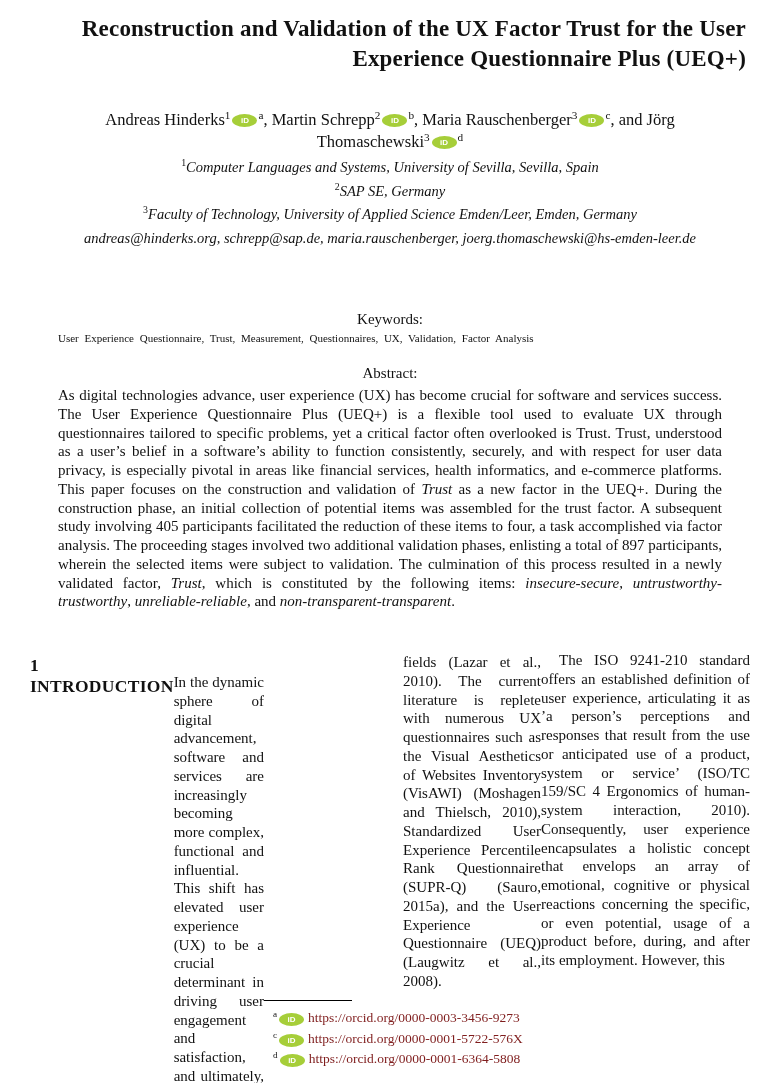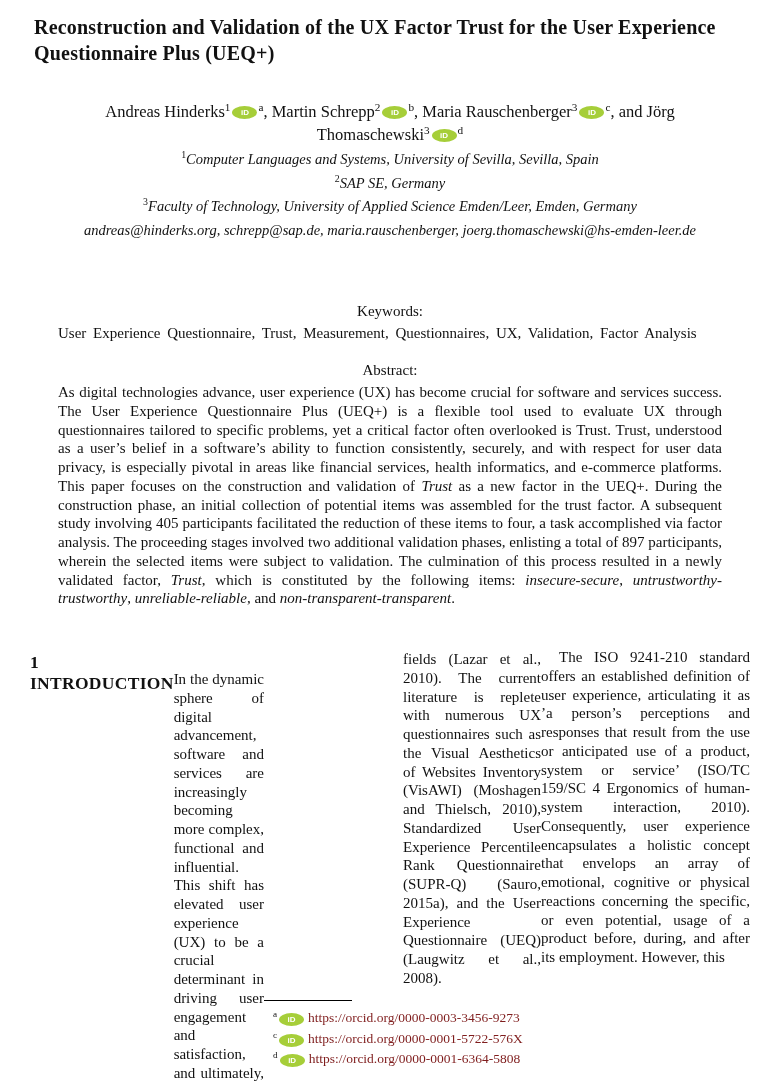--- a/index.html
+++ b/index.html
@@ -5,21 +5,21 @@
   html,body{margin:0;padding:0;background:#e8e8e8;}
   .page{
     width:780px;height:1083px;box-sizing:border-box;background:#ffffff;
     color:#111;font-family:"Liberation Serif","DejaVu Serif",serif;
     padding:8px 30px 12px 30px;display:flex;flex-direction:column;
     margin:0 auto;overflow:hidden;
   }
   .it{font-style:italic;}
   
   .title{
-    font-size:20px;font-weight:bold;text-align:left;line-height:1.32;
+    font-size:23px;font-weight:bold;text-align:right;line-height:1.32;
     max-width:712px;margin:6px auto 0 auto;letter-spacing:.2px;
   }
   .authors{
     font-size:16.5px;text-align:center;max-width:660px;margin:34px auto 0 auto;
     line-height:1.38;
   }
   sup{font-size:68%;line-height:0;}
   .orcid{
     display:inline-block;width:25px;height:13px;border-radius:50%;
     background:#A6CE39;color:#fff;font-size:8px;line-height:13px;text-align:center;
@@ -29,21 +29,21 @@
   .affils{margin-top:0;text-align:center;font-style:italic;font-size:14.5px;}
   .affil-line{margin:4px 0;line-height:1.35;}
   .affil-line sup{font-style:normal;}
   .emails{
     text-align:center;font-style:italic;font-size:14.5px;margin-top:4px;line-height:1.35;
   }
   
   .block-heading{text-align:center;font-size:15px;margin-top:0;}
   .kw-heading{margin-top:62px;}
   .kw-text{
-    font-size:15px;text-align:justify;margin:4px 28px 0 28px;line-height:1.24;
+    font-size:11px;text-align:justify;margin:4px 28px 0 28px;line-height:1.24;
     word-spacing:3px;
   }
   .ab-heading{margin-top:20px;}
   .ab-text{
     font-size:15px;text-align:justify;margin:4px 28px 0 28px;line-height:1.25;
   }
   
   .columns{flex:1;display:flex;gap:26px;margin-top:40px;min-height:0;}
   .col{width:347px;display:flex;flex-direction:row;}
   .sec-heading{

